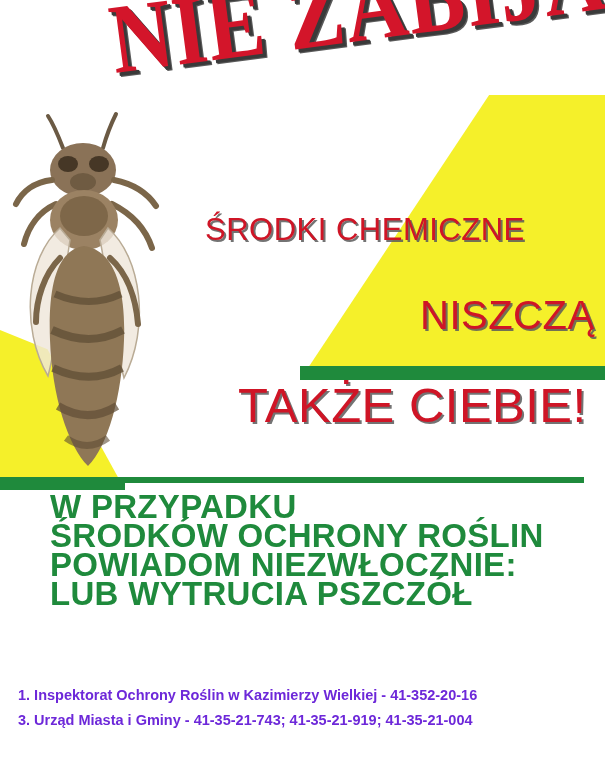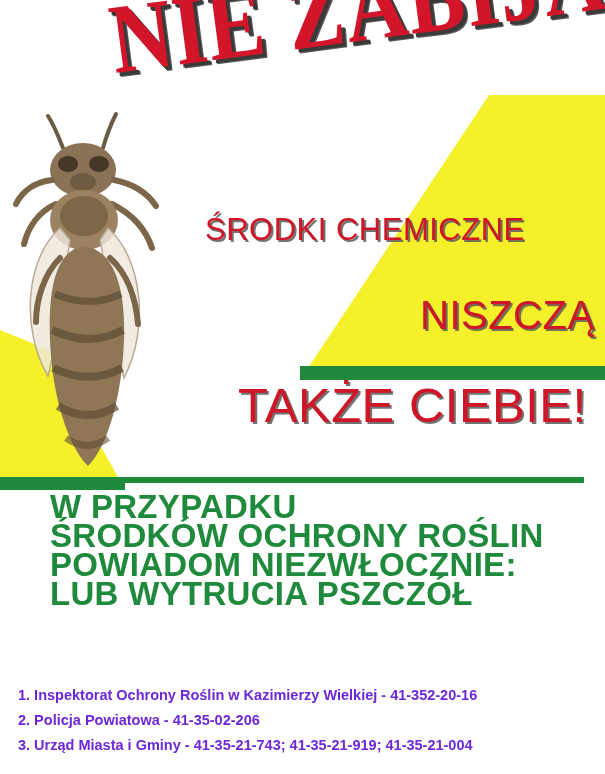--- a/index.html
+++ b/index.html
@@ -249,17 +249,16 @@
 
   <div class="instructions">
     <div>W PRZYPADKU</div>
     <div>ŚRODKÓW OCHRONY ROŚLIN</div>
     <div>POWIADOM NIEZWŁOCZNIE:</div>
     <div>LUB WYTRUCIA PSZCZÓŁ</div>
   </div>
 
   <div class="contacts">
     <div>1. Inspektorat Ochrony Roślin w Kazimierzy Wielkiej - 41-352-20-16</div>
-    <div>2. Policja Powiatowa - 41-35-02-206</div>
     <div>3. Urząd Miasta i Gminy - 41-35-21-743; 41-35-21-919; 41-35-21-004</div>
   </div>
 
 </div>
 
 </body></html>

